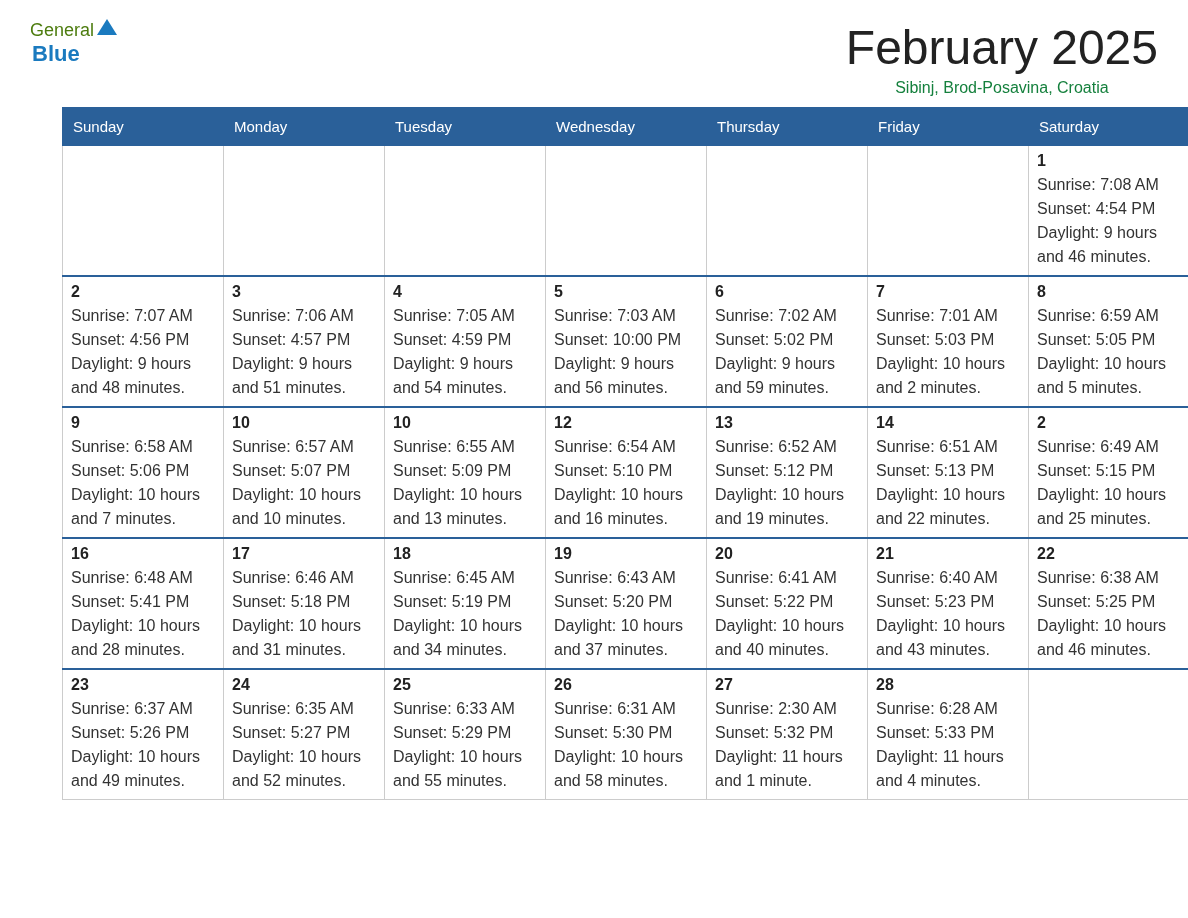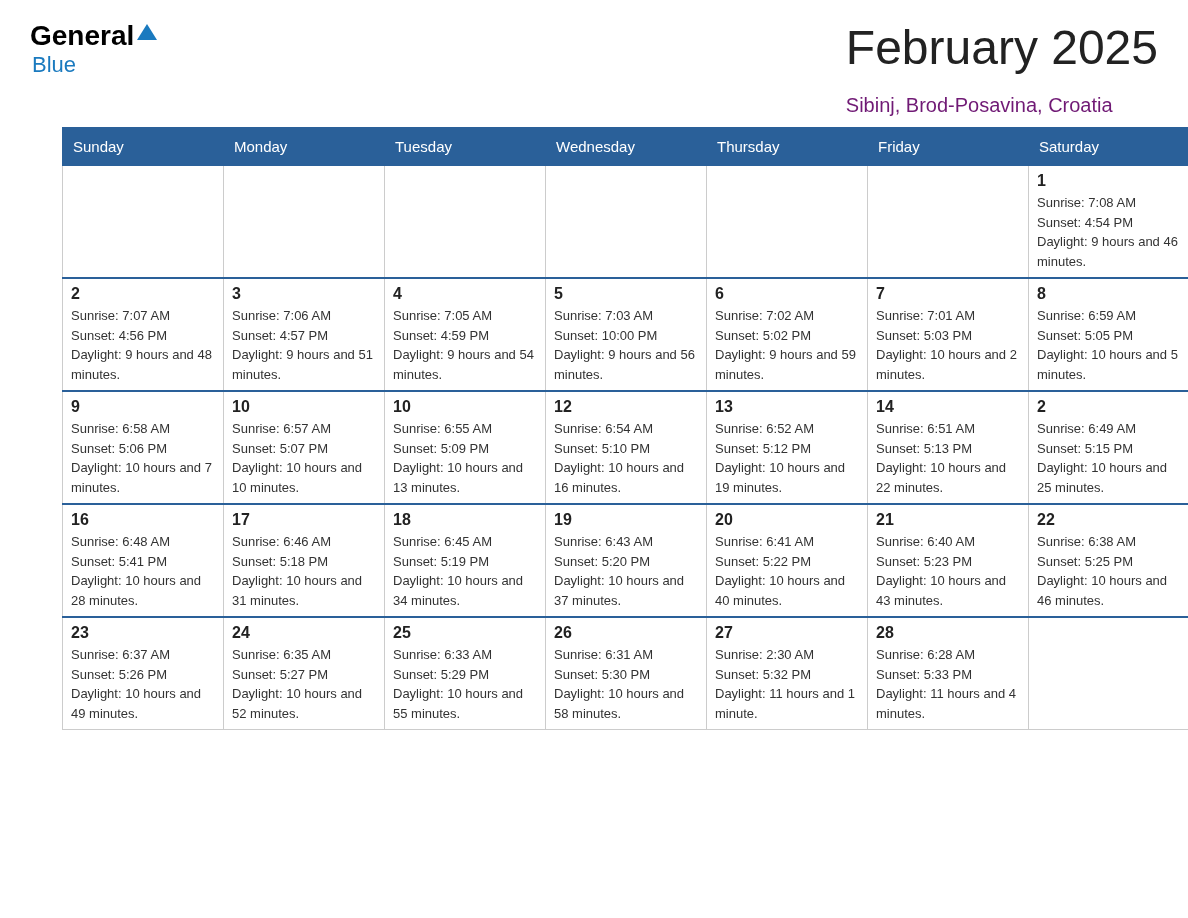--- a/index.html
+++ b/index.html
@@ -10,52 +10,52 @@
       width: 1188px;
       min-height: 918px;
     }
     .header {
       display: flex;
       justify-content: space-between;
       align-items: flex-start;
       margin-bottom: 10px;
     }
     .logo-text-general {
-      font-size: 28px;
-      font-weight: bold;
-      color: #000000;
+      font-size: 18px;
+      font-weight: normal;
+      color: #4d7c0f;
     }
     .logo-text-blue {
       font-size: 22px;
-      font-weight: normal;
+      font-weight: bold;
       color: #1a7abf;
     }
     .logo-wrapper {
       display: flex;
       flex-direction: column;
     }
     .logo-row1 {
       display: flex;
       align-items: center;
     }
     .logo-row2 {
       margin-left: 2px;
     }
     .title-section {
-      text-align: left;
+      text-align: center;
     }
     .month-title {
       font-size: 48px;
       font-weight: normal;
       color: #222;
     }
     .location-title {
-      font-size: 20px;
-      color: #701a75;
-      margin-top: 19px;
+      font-size: 16px;
+      color: #15803d;
+      margin-top: 4px;
     }
     .calendar {
       width: 100%;
       border-collapse: collapse;
       margin-top: 8px;
       margin-left: 32px;
     }
     .calendar thead tr th {
       background-color: #2a6099;
       color: #fff;
@@ -76,21 +76,21 @@
       color: #333;
     }
     .calendar tbody tr td .day-number {
       font-size: 16px;
       font-weight: bold;
       color: #222;
       display: block;
       margin-bottom: 3px;
     }
     .calendar tbody tr td .day-info {
-      font-size: 13px;
+      font-size: 16px;
       color: #333;
       line-height: 1.5;
     }
     .calendar tbody tr:first-child td {
       border-top: 1px solid #2a6099;
     }
     .calendar tbody tr td.empty {
       background: #fff;
     }
   </style>

